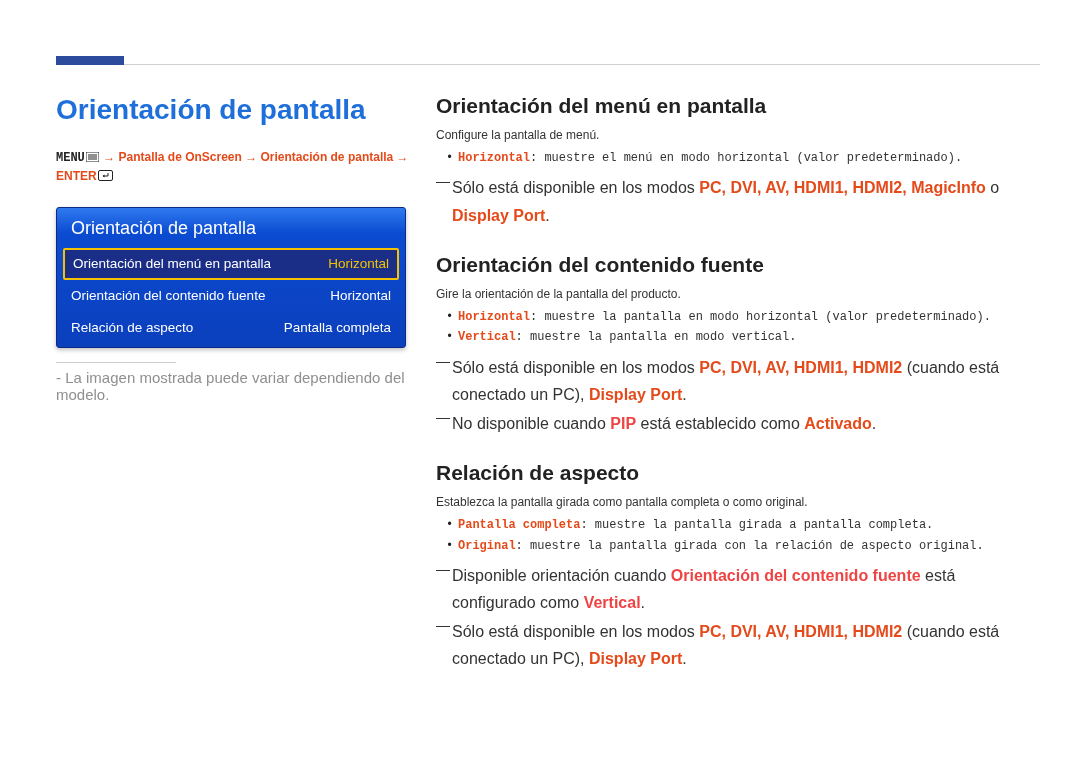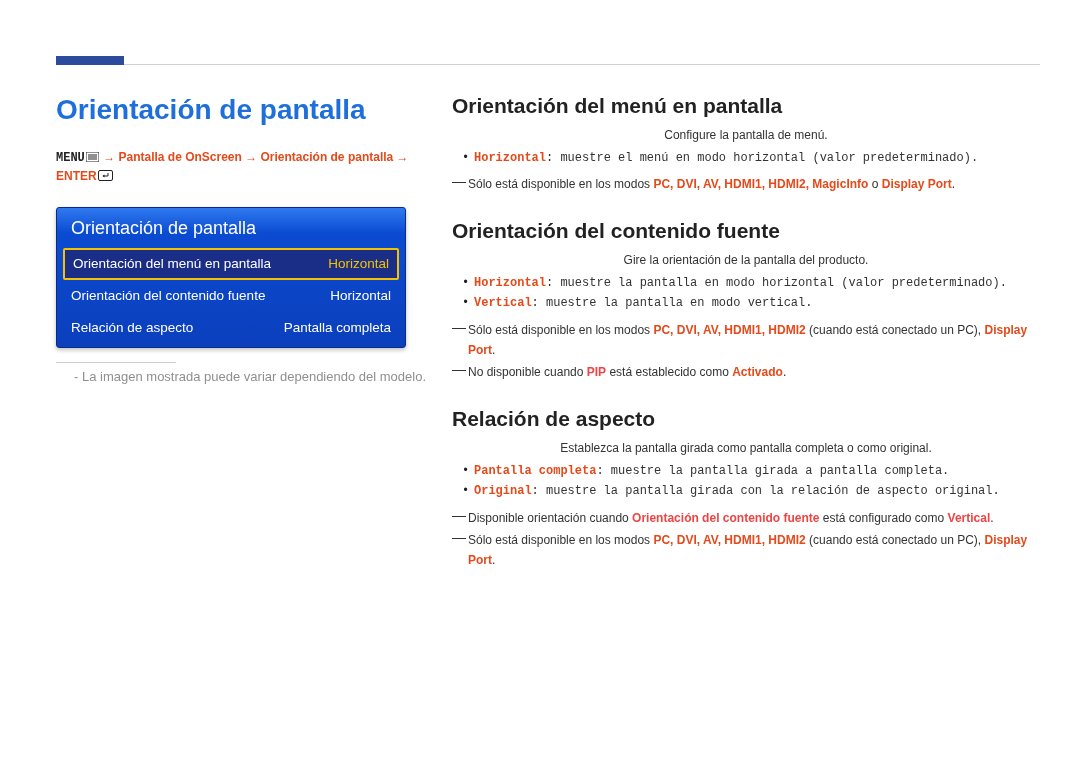--- a/index.html
+++ b/index.html
@@ -19,21 +19,21 @@
   }
   .top-rule {
     position: absolute;
     top: 64px; left: 124px; right: 40px;
     height: 1px; background: #d0d0d0;
   }
   .page {
     position: absolute;
     top: 94px; left: 56px; right: 40px;
     display: flex;
-    gap: 26px;
+    gap: 10px;
   }
   .left-col { width: 370px; flex-shrink: 0; }
   .right-col { flex: 1; }
 
   h1.page-title {
     color: #1e6fd9;
     font-size: 28px;
     font-weight: 600;
     margin-bottom: 22px;
   }
@@ -81,31 +81,31 @@
     padding: 6px 8px 7px;
   }
   .osd-row.selected .val { color: #f4c200; }
   .osd-row.last { padding-bottom: 12px; }
 
   .footsep {
     width: 120px; height: 1px; background: #ccc;
     margin: 14px 0 6px;
   }
   .footnote {
-    font-size: 13px; color: #8f8f8f; text-align: right;
+    font-size: 15px; color: #8f8f8f;
   }
 
   
   h2.section {
     font-size: 21px;
     font-weight: 600;
     color: #222;
     margin-bottom: 10px;
   }
-  .para { font-size: 12px; color: #333; margin-bottom: 6px; text-align: center; }
+  .para { font-size: 12px; color: #333; margin-bottom: 6px; }
   ul.bullets {
     list-style: none;
     padding-left: 22px;
     margin-bottom: 6px;
   }
   ul.bullets li {
     position: relative;
     font-size: 12px;
     color: #333;
     line-height: 1.7;
@@ -115,21 +115,21 @@
     content: "•";
     position: absolute;
     left: -12px;
     top: 0;
     color: #222;
     font-size: 12px;
   }
   .strong-red { color: #e44a1a; font-weight: 700; }
   .strong-black { font-weight: 700; color: #ef4444; }
   .noteline {
-    font-size: 12px; color: #333;
+    font-size: 16px; color: #333;
     position: relative;
     padding-left: 16px;
     line-height: 1.7;
     margin-bottom: 2px;
   }
   .noteline::before {
     content: "—";
     position: absolute;
     left: 0;
     top: -4px;

